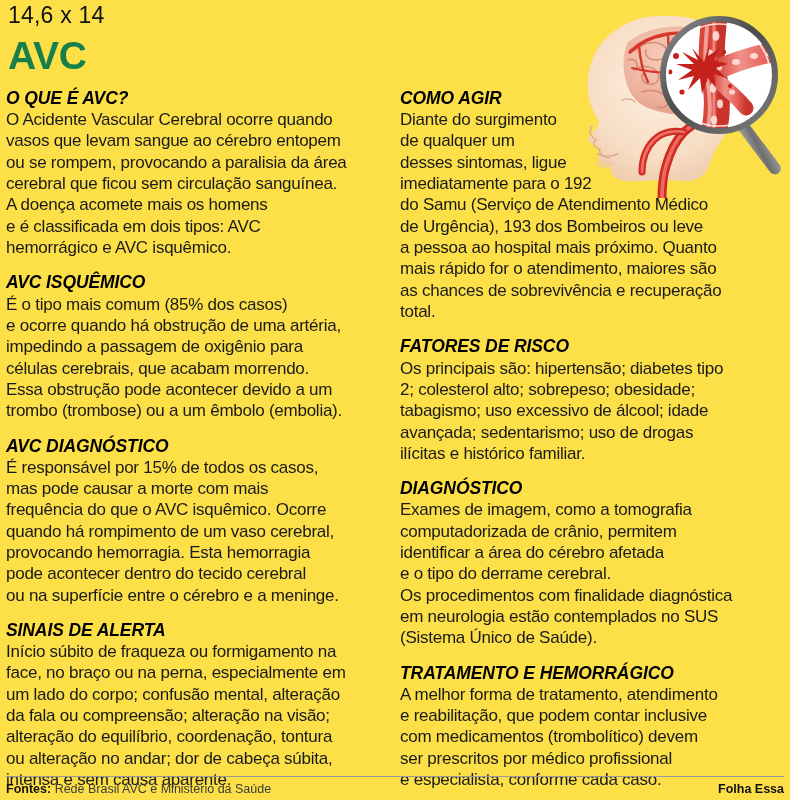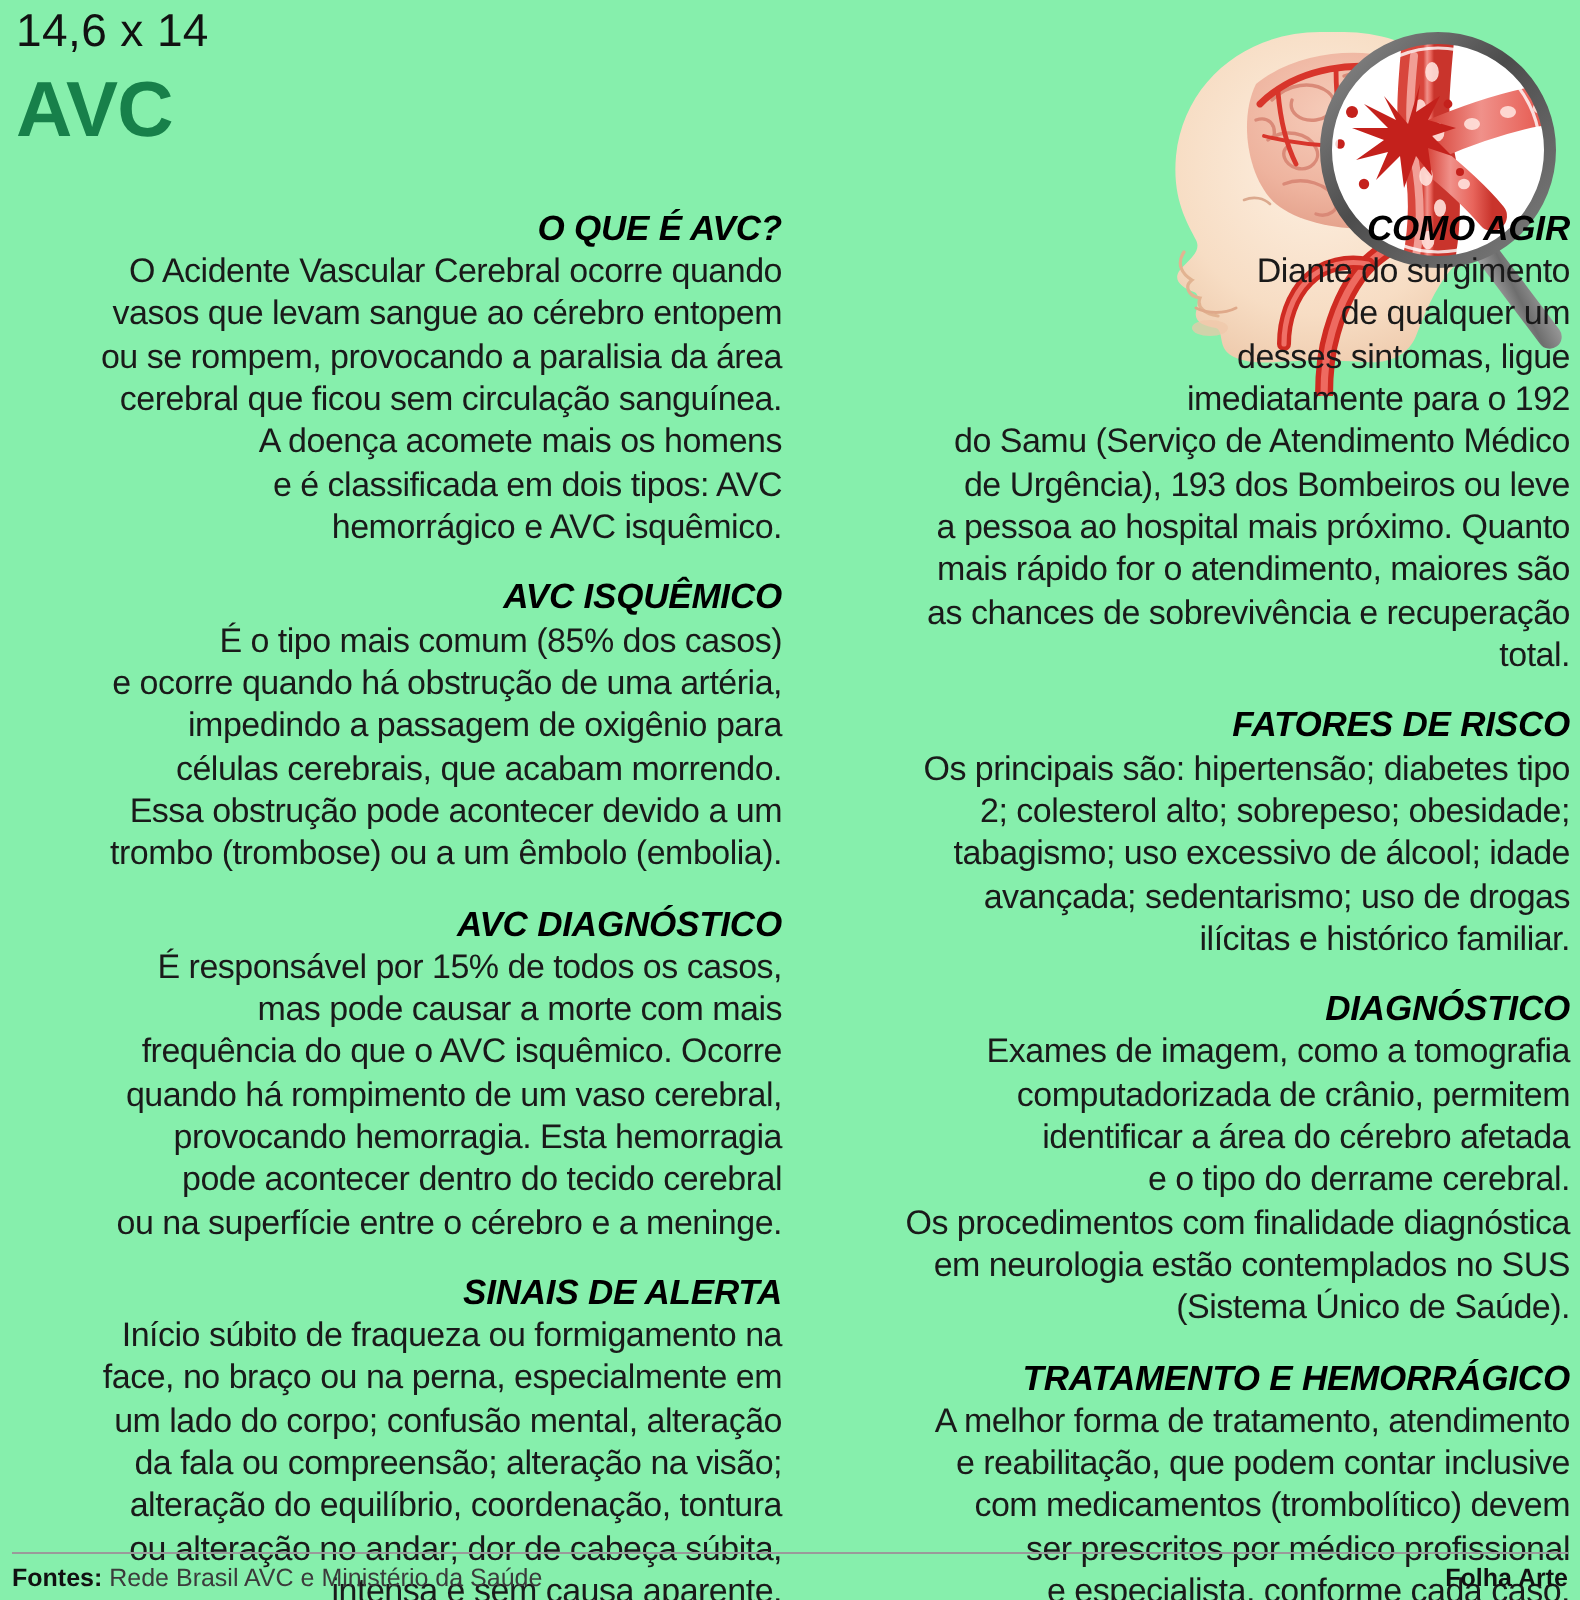--- a/index.html
+++ b/index.html
@@ -9,21 +9,21 @@
     background: #ffffff;
   }
   body {
     font-family: "Liberation Sans", sans-serif;
     color: #1a1a1a;
   }
   #page {
     position: relative;
     width: 790px;
     height: 800px;
-    background: #86efac;
+    background: #fde047;
     overflow: hidden;
     box-sizing: border-box;
   }
 
   
   .dim-label {
     position: absolute;
     left: 8px;
     top: 2px;
     font-size: 23px;
@@ -64,24 +64,23 @@
     width: 228px;
     height: 190px;
     pointer-events: none;
   }
   .illustration svg { display: block; width: 100%; height: 100%; }
 
   
   .columns {
     position: absolute;
     left: 0;
-    top: 104px;
+    top: 88px;
     width: 790px;
     height: 672px;
-    text-align: right;
   }
   .col {
     position: absolute;
     top: 0;
     width: 385px;
   }
   .col-left  { left: 6px; }
   .col-right { left: 400px; }
 
   .section { margin-bottom: 14px; }
@@ -368,16 +367,16 @@
     </div>
 
   </div>
 
   <div class="footer-rule"></div>
   <div class="footer">
     <div class="footer-sources">
       <b>Fontes:</b>
       <span>Rede Brasil AVC e Ministério da Saúde</span>
     </div>
-    <div class="footer-credit">Folha Arte</div>
+    <div class="footer-credit">Folha Essa</div>
   </div>
 
 </div>
 
 </body></html>

